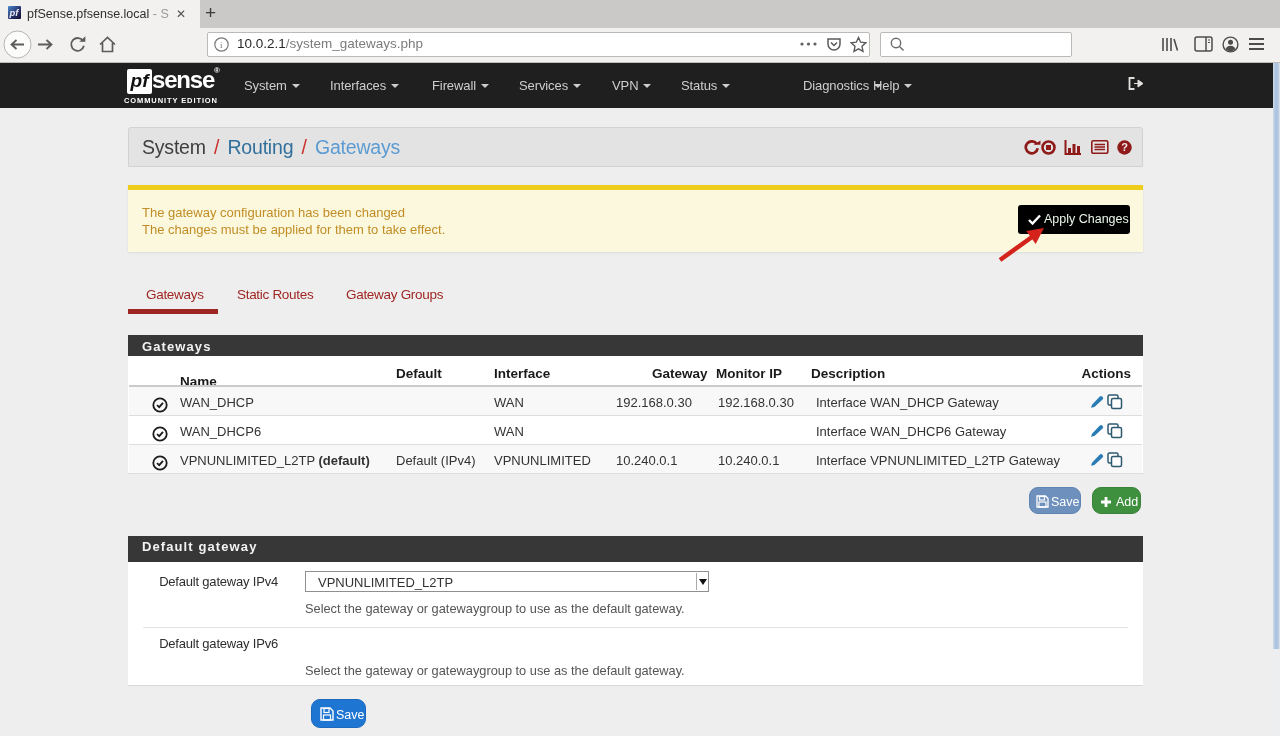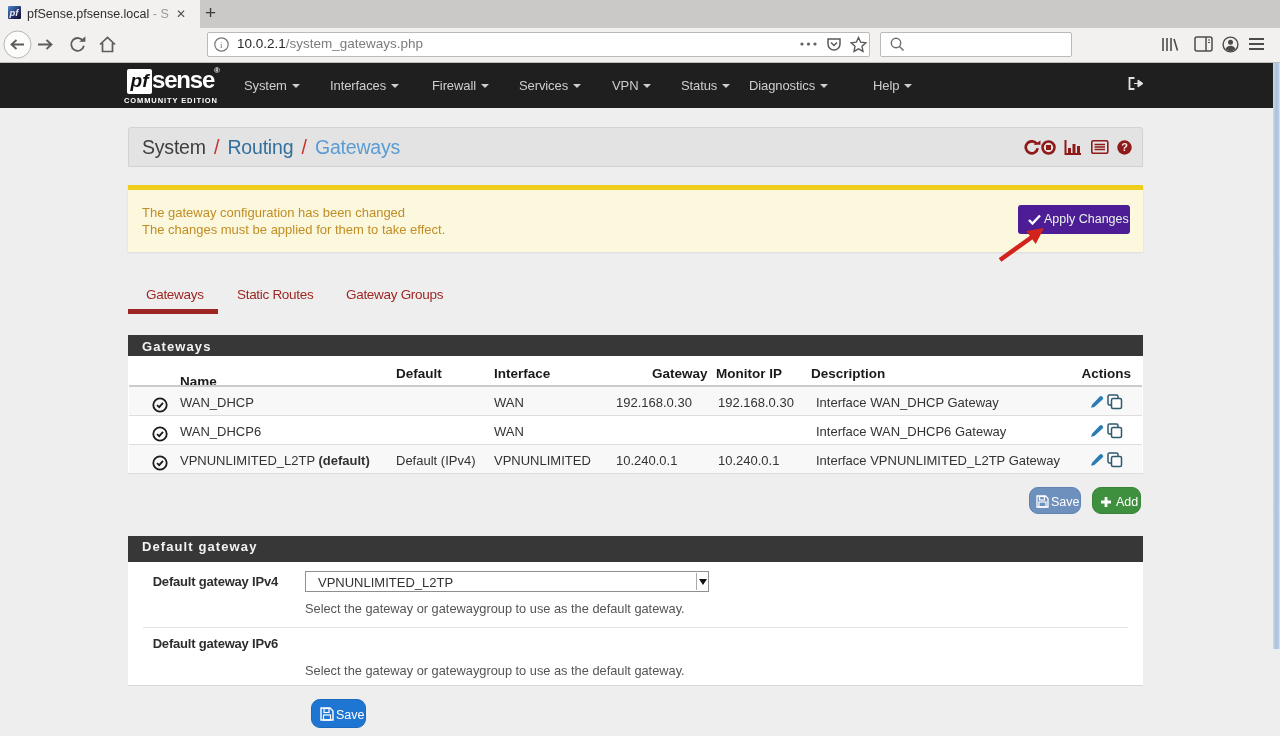--- a/index.html
+++ b/index.html
@@ -30,21 +30,21 @@
 
 #crumb { left:128px; top:127px; width:1015px; height:40px; background:#e3e3e3; border:1px solid #d2d2d2; border-radius:3px 3px 0 0; }
 #crumbtitle { left:142px; top:136px; font-size:19.5px; color:#3e3e3e; letter-spacing:-0.2px; }
 #crumbtitle .sl { color:#c9302c; padding:0 3px; }
 #crumbtitle .b1 { color:#31709c; }
 #crumbtitle .b2 { color:#5b9bd3; }
 
 
 #alert { left:128px; top:185px; width:1015px; height:67px; background:#fbf8dd; border-top:5px solid #eecd1d; box-shadow:0 1px 2px rgba(0,0,0,0.08); }
 .alerttext { left:142px; font-size:13px; color:#c18d26; }
-#applybtn { left:1018px; top:205px; width:112px; height:29px; background:#4c1d95; border-radius:3px; color:#eaf6ea; font-size:13px; white-space:nowrap; }
+#applybtn { left:1018px; top:205px; width:112px; height:29px; background:#000000; border-radius:3px; color:#eaf6ea; font-size:13px; white-space:nowrap; }
 
 
 .tab2 { top:287px; font-size:13.5px; color:#9d2622; letter-spacing:-0.3px; }
 #tabline { left:128px; top:309px; width:90px; height:5px; background:#9d2622; }
 
 
 .phead { left:128px; width:1015px; background:#373737; color:#f2f2f2; font-size:13px; font-weight:700; letter-spacing:1.1px; }
 .phead span { position:absolute; left:14px; top:4px; }
 #gwpanel { left:128px; top:356px; width:1015px; height:118px; background:#fff; border-bottom:1px solid #d8d8d8; }
 .th { top:366px; font-size:13.5px; font-weight:700; color:#1a1a1a; position:absolute; }
@@ -54,21 +54,21 @@
 .td { font-size:13px; color:#333; position:absolute; }
 
 
 .btn { position:absolute; border-radius:9px; color:#fff; font-size:13px; white-space:nowrap; }
 #btnsave1 { left:1029px; top:487px; width:52px; height:27px; background:#6e90bc; border:1px solid #5f83b2; }
 #btnadd { left:1092px; top:487px; width:49px; height:27px; background:#3e8f3e; border:1px solid #398339; }
 #btnsave2 { left:311px; top:699px; width:55px; height:29px; background:#1f76d2; border:1px solid #1a69bd; }
 
 
 #dgpanel { left:128px; top:562px; width:1015px; height:124px; background:#fff; border-bottom:1px solid #d8d8d8; }
-.lbl { position:absolute; font-size:13px; font-weight:700; color:#2e2e2e; text-align:right; width:150px; left:128px; letter-spacing:-0.2px; }
+.lbl { position:absolute; font-size:13px; font-weight:400; color:#2e2e2e; text-align:right; width:150px; left:128px; letter-spacing:-0.2px; }
 .sel { position:absolute; left:305px; width:404px; height:21px; background:#fff; border:1px solid #8f8f8f; font-size:13px; color:#333; }
 .sel span { position:absolute; left:12px; top:3px; }
 .selarrow { position:absolute; right:0px; top:1px; width:12px; height:17px; border-left:1px solid #aaa; }
 .selarrow:after { content:""; position:absolute; left:2px; top:6px; width:0; height:0; border-left:4px solid transparent; border-right:4px solid transparent; border-top:6px solid #111; }
 .help { position:absolute; left:305px; font-size:12.8px; color:#555; }
 #divider { left:143px; top:627px; width:985px; height:1px; background:#e3e3e3; }
 
 
 #sbtrack { left:1273px; top:63px; width:7px; height:673px; background:#edeef0; }
 #sbthumb { left:1273px; top:63px; width:7px; height:586px; background:linear-gradient(90deg,#ccd7e4 0%,#a5c2e2 45%,#b7c9de 75%,#e2e7ee 100%); }
@@ -156,21 +156,21 @@
   <div id="navbar" class="abs"></div>
   <div id="logobox" class="abs">pf</div>
   <div id="logosense" class="abs">sense<span style="font-size:8px;vertical-align:top;">®</span></div>
   <div id="logoce" class="abs">COMMUNITY EDITION</div>
   <div class="navitem abs" style="left:244px;">System<span class="caret"></span></div>
   <div class="navitem abs" style="left:330px;">Interfaces<span class="caret"></span></div>
   <div class="navitem abs" style="left:432px;">Firewall<span class="caret"></span></div>
   <div class="navitem abs" style="left:519px;">Services<span class="caret"></span></div>
   <div class="navitem abs" style="left:612px;">VPN<span class="caret"></span></div>
   <div class="navitem abs" style="left:681px;">Status<span class="caret"></span></div>
-  <div class="navitem abs" style="left:749px;text-align:right;">Diagnostics<span class="caret"></span></div>
+  <div class="navitem abs" style="left:803px;text-align:right;">Diagnostics<span class="caret"></span></div>
   <div class="navitem abs" style="left:873px;">Help<span class="caret"></span></div>
   <svg class="abs" style="left:1128px;top:77px;" width="16" height="13">
     <path d="M6.5 1 H1.5 V12 H6.5" fill="none" stroke="#e3e1de" stroke-width="1.8"></path>
     <path d="M6 6.5 H10 V3 L15 6.5 L10 10 V6.5" fill="#e3e1de" stroke="#e3e1de"></path>
   </svg>
 
   <div id="crumb" class="abs"></div>
   <div id="crumbtitle" class="abs">System <span class="sl">/</span> <span class="b1">Routing</span> <span class="sl">/</span> <span class="b2">Gateways</span></div>
   <svg class="abs" style="left:1024px;top:140px;" width="17" height="15">
       <path d="M12.8 4 A6 6 0 1 0 13.7 8.3" stroke="#8f1a1a" stroke-width="2.7" fill="none"></path>

